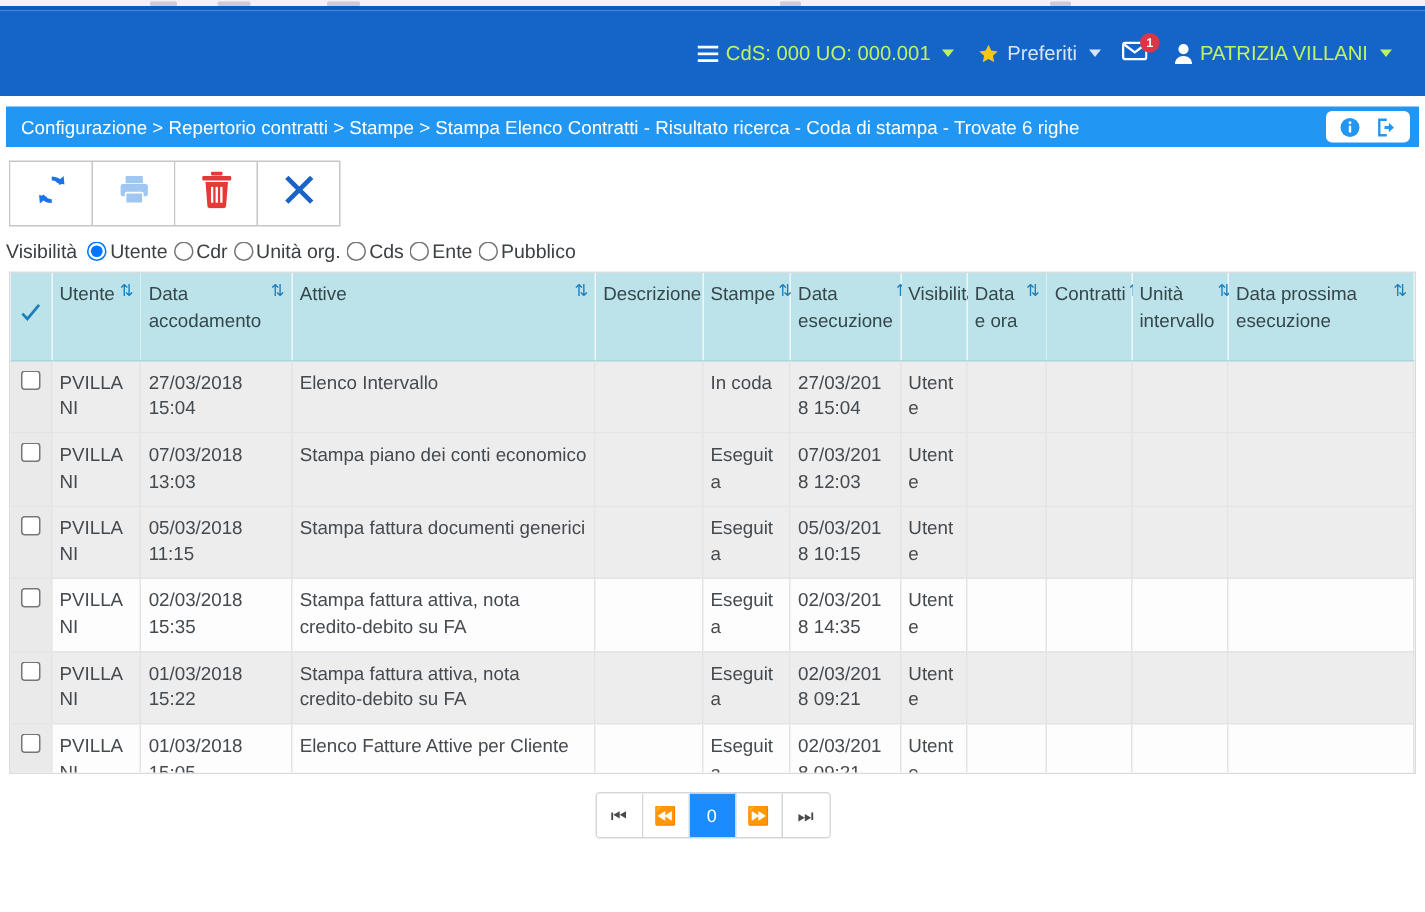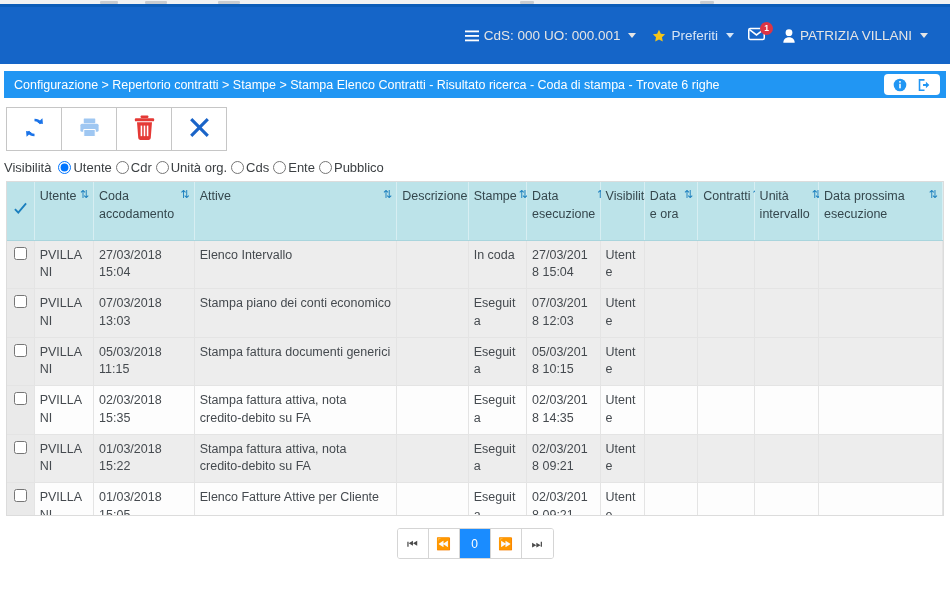--- a/index.html
+++ b/index.html
@@ -38,21 +38,21 @@
     color: #ffffff;
     font-size: 13.5px;
     position: relative;
   }
   .nav-item {
     display: flex;
     align-items: center;
     gap: 5px;
     padding: 4px 8px;
     white-space: nowrap;
-    color: #e5e5e5;
+    color: #bef264;
     cursor: pointer;
     line-height: 1;
   }
   .nav-item.muted { color: #d6e4f5; }
   .caret {
     width: 0; height: 0;
     border-left: 4px solid transparent;
     border-right: 4px solid transparent;
     border-top: 5px solid currentColor;
     margin-left: 3px;
@@ -435,21 +435,21 @@
           </span>
         </th>
         <th>
             <div class="th-inner">
           <span class="th-txt">Utente</span>
           <span class="sort-ico">⇅</span>
             </div>
           </th>
         <th>
             <div class="th-inner">
-          <span class="th-txt">Coda accodamento</span>
+          <span class="th-txt">Data accodamento</span>
           <span class="sort-ico">⇅</span>
             </div>
           </th>
         <th>
             <div class="th-inner">
           <span class="th-txt">Attive</span>
           <span class="sort-ico">⇅</span>
             </div>
           </th>
         <th>

